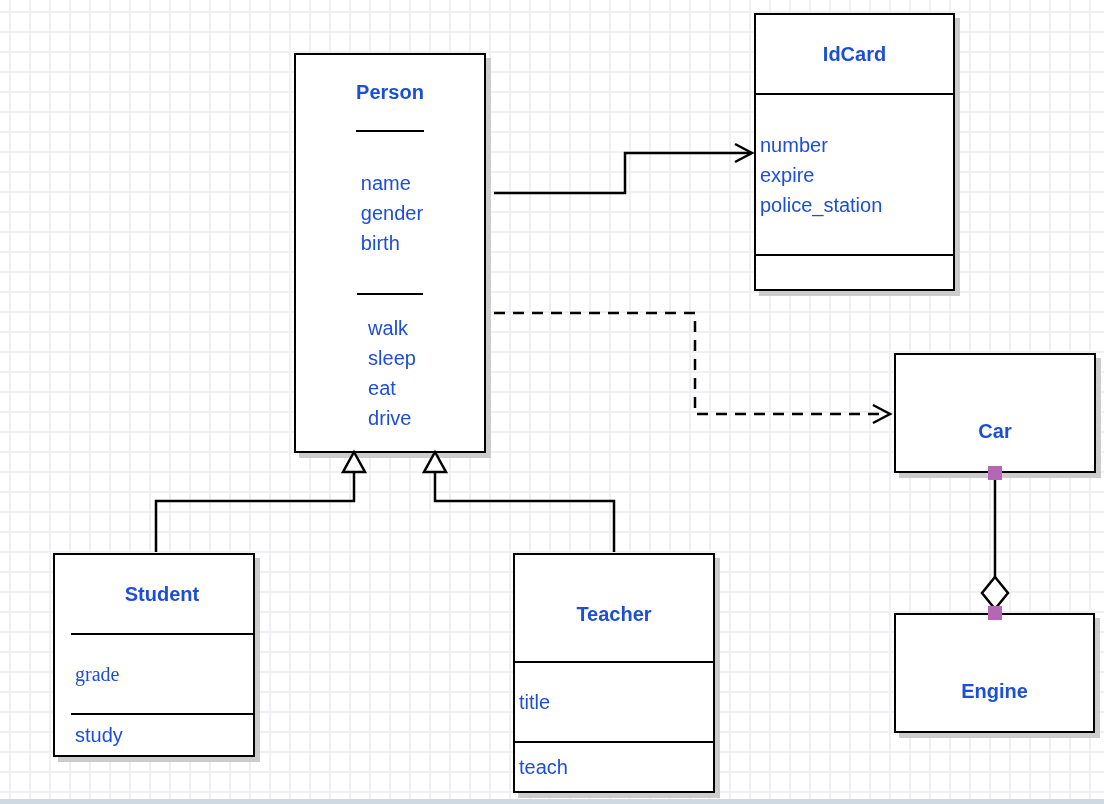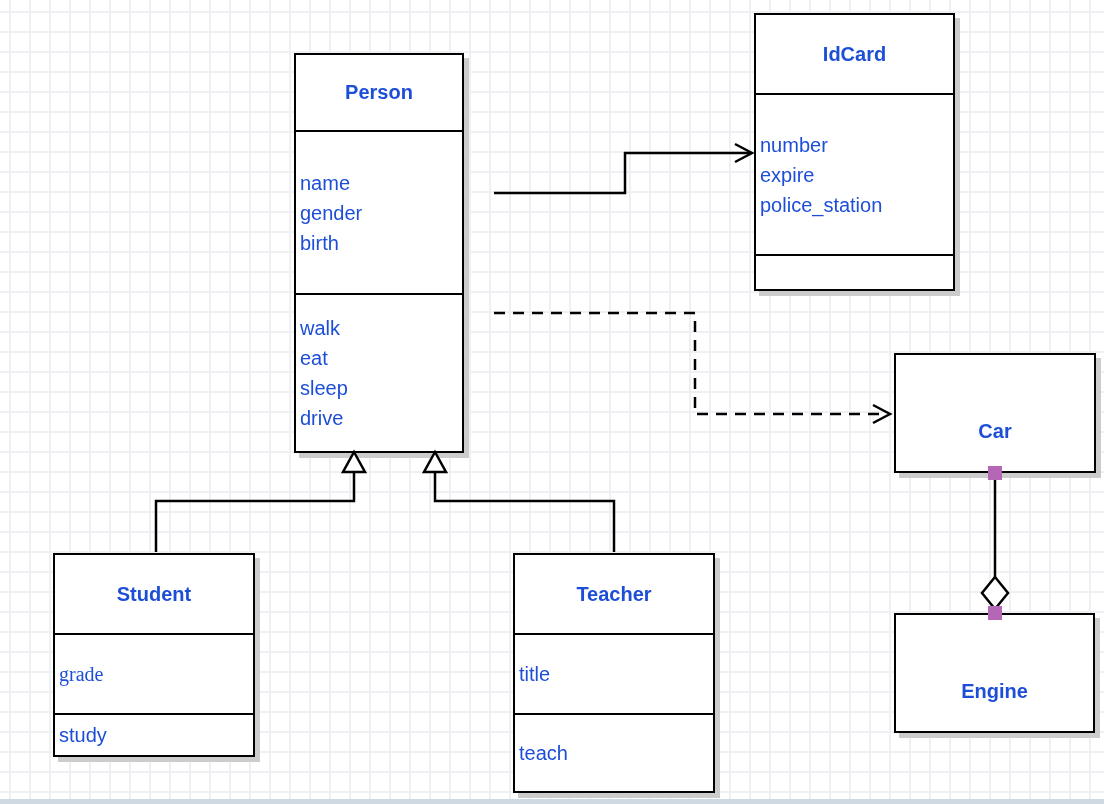--- a/index.html
+++ b/index.html
@@ -51,37 +51,37 @@
     flex: 0 0 auto;
   }
   .uml-section.last { border-bottom: none; flex: 1 1 auto; }
 
   .member { font-size: 20px; line-height: 30px; white-space: nowrap; }
 
   
   .uml-class.plain .uml-title { border-bottom: none; flex: 1 1 auto; margin-top: 36px; }
 
   
-  #person  { left: 294px; top: 53px;  width: 170px; height: 400px; }
+  #person  { left: 294px; top: 53px;  width: 192px; height: 400px; align-items: center; }
   #person .uml-title   { height: 77px; }
   #person .sec-attrs   { height: 163px; }
 
   #idcard  { left: 754px; top: 13px;  width: 201px; height: 278px; }
   #idcard .uml-title   { height: 80px; }
   #idcard .sec-attrs   { height: 161px; }
 
   #car     { left: 894px; top: 353px; width: 202px; height: 120px; }
   #engine  { left: 894px; top: 613px; width: 201px; height: 120px; }
 
-  #student { left: 53px;  top: 553px; width: 202px; height: 204px; }
+  #student { left: 53px;  top: 553px; width: 202px; height: 204px; padding-left: 16px; }
   #student .uml-title  { height: 80px; }
   #student .sec-attrs  { height: 80px; font-family: Liberation Serif, serif; }
 
   #teacher { left: 513px; top: 553px; width: 202px; height: 240px; }
-  #teacher .uml-title  { height: 80px; }
+  #teacher .uml-title  { height: 96px; margin-top: 12px; }
   #teacher .sec-attrs  { height: 80px; }
 
   svg.connectors {
     position: absolute;
     left: 0; top: 0;
     width: 1104px;
     height: 804px;
     z-index: 3;
     pointer-events: none;
   }
@@ -102,22 +102,22 @@
 
   <div class="uml-class" id="person">
     <div class="uml-title">Person</div>
     <div class="uml-section sec-attrs">
       <div class="member">name</div>
       <div class="member">gender</div>
       <div class="member">birth</div>
     </div>
     <div class="uml-section last">
       <div class="member">walk</div>
+      <div class="member">sleep</div>
       <div class="member">eat</div>
-      <div class="member">sleep</div>
       <div class="member">drive</div>
     </div>
   </div>
 
   <div class="uml-class" id="idcard">
     <div class="uml-title">IdCard</div>
     <div class="uml-section sec-attrs">
       <div class="member">number</div>
       <div class="member">expire</div>
       <div class="member">police_station</div>

